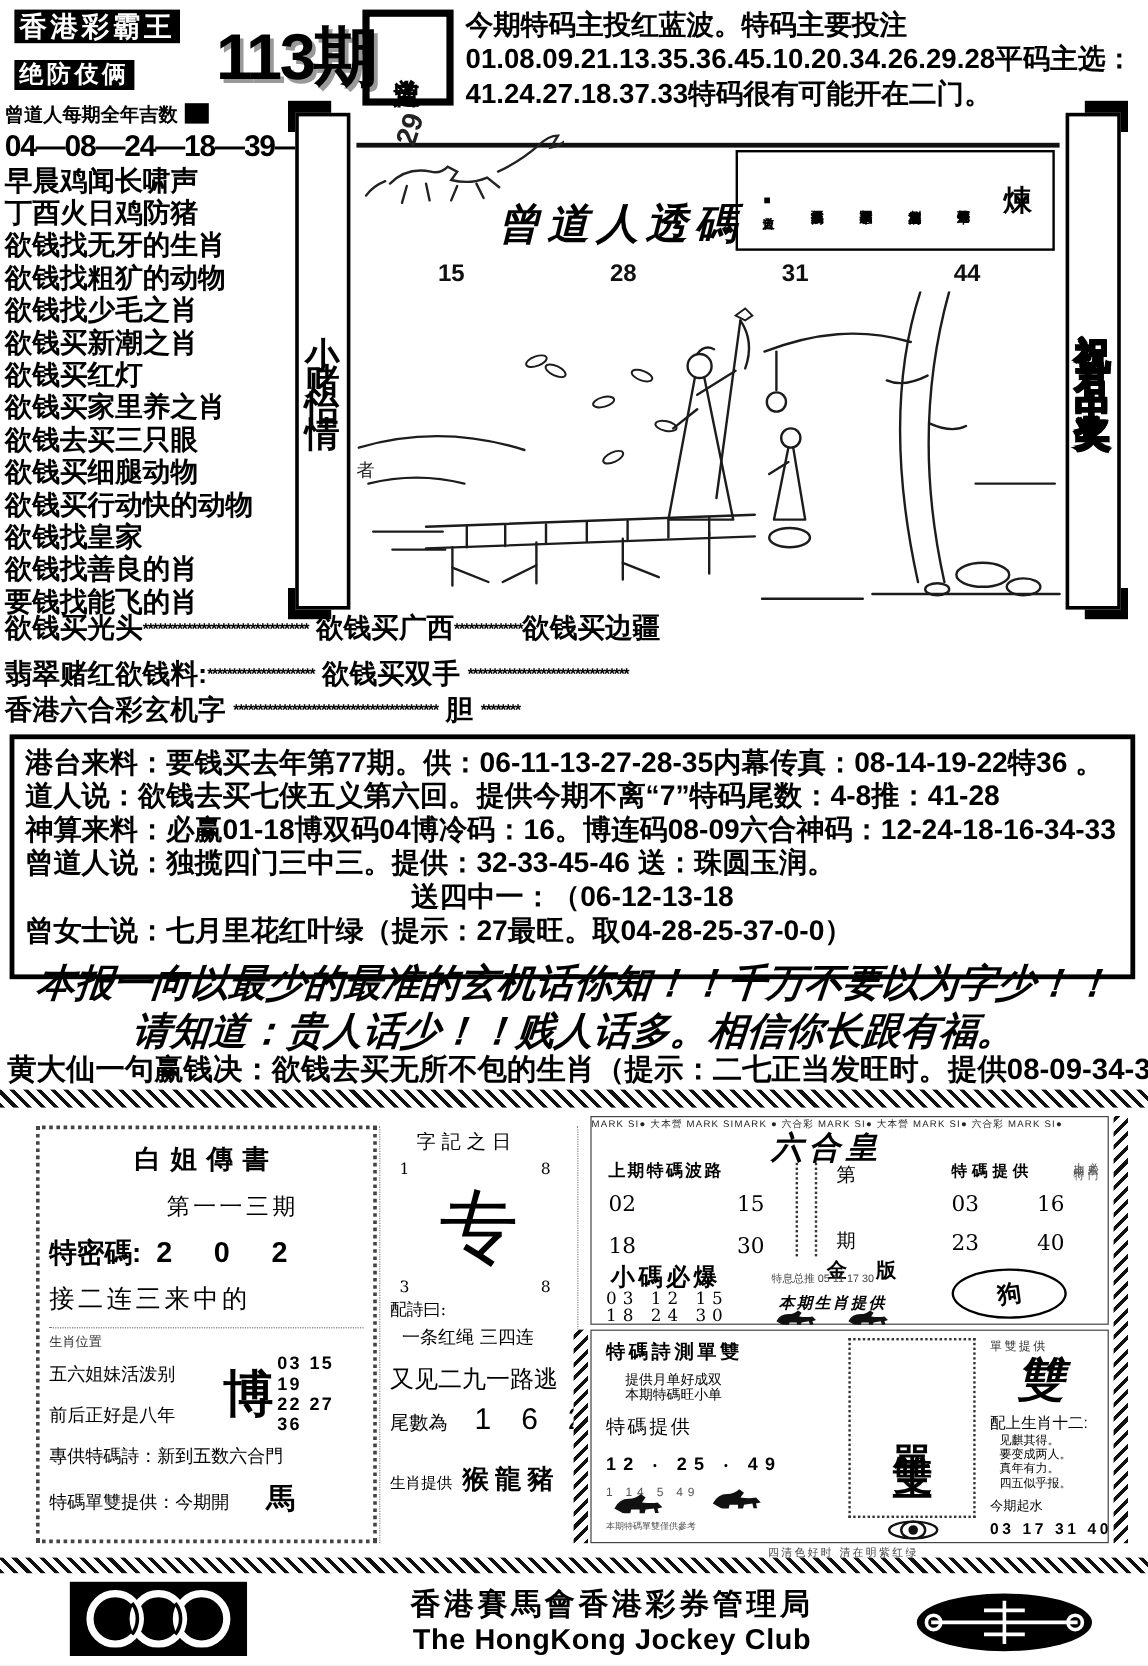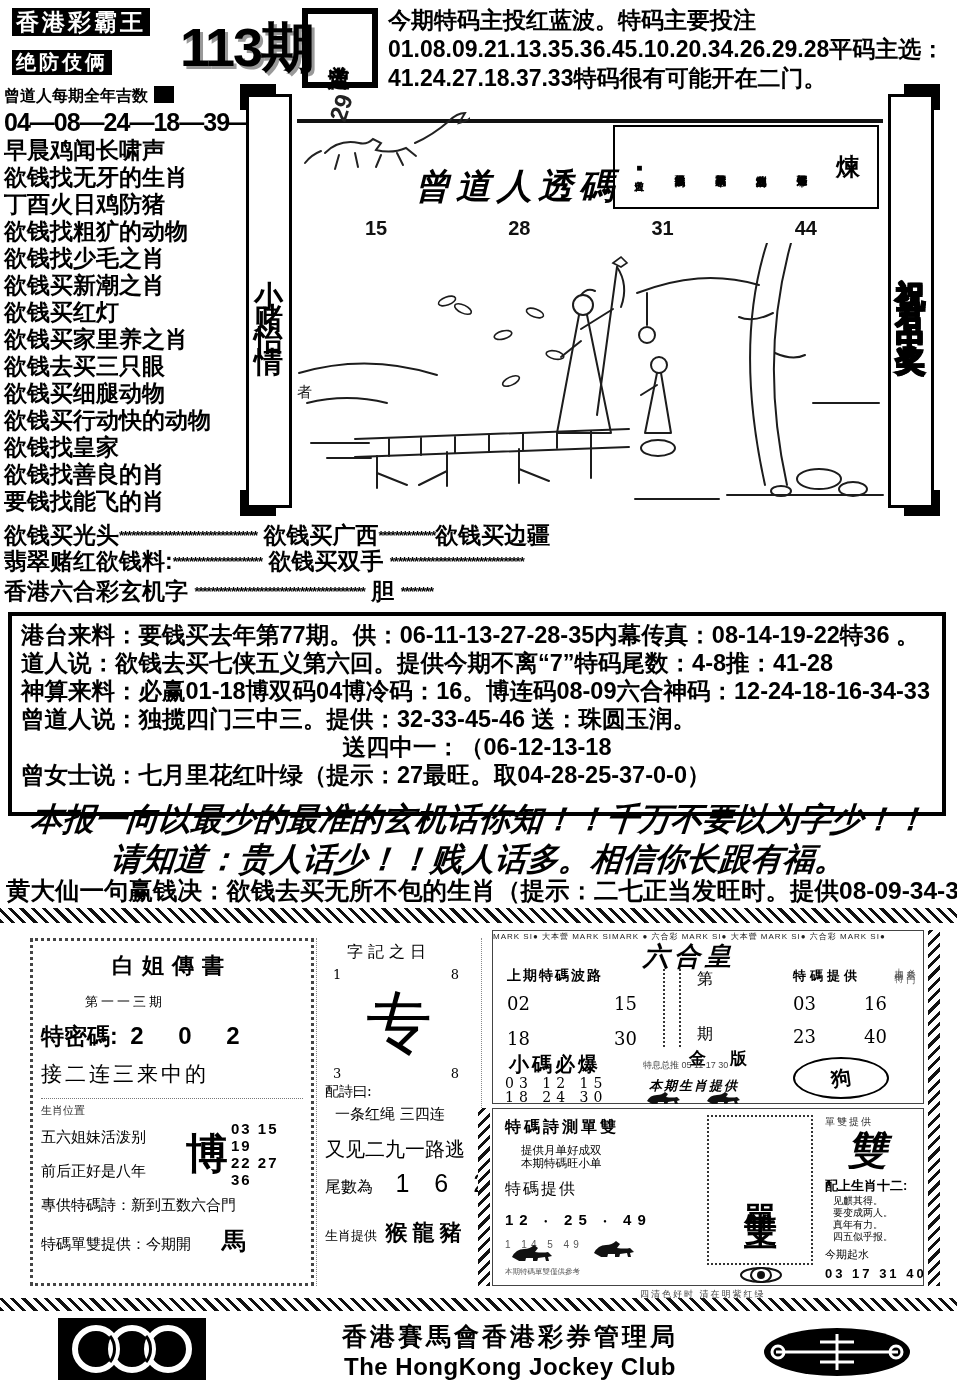--- a/index.html
+++ b/index.html
@@ -39,21 +39,21 @@
   
   .tips{border:4px solid #000;padding:5px 9px;}
   .tips div{font-size:23.5px;font-weight:800;line-height:28px;white-space:nowrap;}
   .tips .center{text-align:center;}
   .slogan{width:100%;text-align:center;font-family:"DejaVu Serif",serif;font-weight:900;font-style:italic;
           font-size:32px;transform:skewX(-5deg);white-space:nowrap;}
   .huang{font-size:24.5px;font-weight:900;white-space:nowrap;}
   
   .boxL{border:3px dotted #444;padding:4px 8px;}
   .bj-header{text-align:center;font-size:22px;font-weight:900;letter-spacing:8px;font-family:"DejaVu Serif",serif;margin-top:6px;}
-  .bj-issue{margin:12px 0 0 44px;font-size:13px;font-family:Liberation Serif, serif;letter-spacing:3px;}
+  .bj-issue{margin:12px 0 0 44px;font-size:19px;font-family:Liberation Serif, serif;letter-spacing:3px;text-align:center;}
   .bj-code{margin-top:10px;}
   .bj-code .lbl{font-size:23px;font-weight:900;}
   .bj-code .val{font-size:24px;font-weight:700;letter-spacing:14px;margin-left:8px;}
   .bj-line{font-size:21px;margin-top:8px;font-family:"DejaVu Serif",serif;letter-spacing:3px;}
   .bj-div{border-top:1px dotted #777;margin-top:10px;}
   .bj-small{font-size:11px;color:#333;margin-top:4px;}
   .bj-rows{display:grid;grid-template-columns:1fr 48px 72px;align-items:center;margin-top:2px;}
   .bj-rt{font-size:15px;font-family:"DejaVu Serif",serif;line-height:30px;}
   .bj-big{font-size:42px;font-family:"DejaVu Serif",serif;font-weight:700;grid-row:span 2;text-align:center;}
   .bj-rn{font-size:15px;font-weight:700;letter-spacing:2px;}
@@ -92,21 +92,21 @@
   .ds-header{font-size:16px;font-weight:900;letter-spacing:3px;}
   .ds-sm{font-size:11.5px;line-height:13px;margin-left:16px;white-space:nowrap;}
   .ds-lbl{font-size:16px;letter-spacing:2px;margin-top:9px;font-family:"DejaVu Serif",serif;}
   .ds-nums{font-size:15px;letter-spacing:6px;margin-top:9px;font-weight:700;}
   .ds-faint{font-size:10px;color:#555;margin-top:10px;letter-spacing:4px;}
   .ds-foot{font-size:7.5px;color:#555;white-space:nowrap;}
   .ds-center{border:2px dotted #333;display:flex;align-items:center;justify-content:center;}
   .ds-center span{writing-mode:vertical-rl;font-size:33px;font-weight:900;font-family:"DejaVu Serif",serif;letter-spacing:9px;}
   .ds-rh{font-size:10px;color:#333;letter-spacing:2px;}
   .ds-rbig{font-size:40px;font-weight:900;font-style:italic;font-family:"DejaVu Serif",serif;margin-left:22px;line-height:1.05;}
-  .ds-pl{font-size:13px;font-weight:700;margin-top:6px;white-space:nowrap;}
+  .ds-pl{font-size:13px;font-weight:400;margin-top:6px;white-space:nowrap;}
   .ds-pline{font-size:10px;line-height:12px;margin-left:8px;white-space:nowrap;}
   .ds-water{font-size:11px;margin-top:4px;}
   .ds-n2{font-size:13px;font-weight:700;margin-top:4px;letter-spacing:3px;white-space:nowrap;}
   .outside-note{font-size:9px;color:#444;letter-spacing:2px;}
   .ft-cn{font-size:25px;font-weight:700;font-family:"DejaVu Serif",serif;letter-spacing:3px;text-align:center;white-space:nowrap;}
   .ft-en{font-size:24px;font-weight:900;text-align:center;letter-spacing:0.5px;white-space:nowrap;}
   svg{display:block;}
 </style>
 </head>
 <body>
@@ -122,36 +122,36 @@
     <span data-name="seal-text">曾道人</span>
   </div>
   <div class="abs notice" style="left:388px;top:6px;" data-name="header-notice">今期特码主投红蓝波。特码主要投注01.08.09.21.13.35.36.45.10.20.34.26.29.28平码主选：41.24.27.18.37.33特码很有可能开在二门。</div>
 
   <div class="abs" style="left:4px;top:86px;width:238px;" data-name="left-column">
     <div class="lc-title nw" data-name="left-column-title">
       <span data-name="left-column-title-text">曾道人每期全年吉数</span><span class="lc-sq" data-name="black-square-marker"></span>
     </div>
     <div class="lc-nums nw" data-name="lucky-numbers">04—08—24—18—39—47</div>
     <div class="lc-item" data-name="hint-line">早晨鸡闻长啸声</div>
+    <div class="lc-item" data-name="hint-line">丁酉火日鸡防猪</div>
     <div class="lc-item" data-name="hint-line">欲钱找无牙的生肖</div>
-    <div class="lc-item" data-name="hint-line">丁酉火日鸡防猪</div>
     <div class="lc-item" data-name="hint-line">欲钱找粗犷的动物</div>
     <div class="lc-item" data-name="hint-line">欲钱找少毛之肖</div>
     <div class="lc-item" data-name="hint-line">欲钱买新潮之肖</div>
     <div class="lc-item" data-name="hint-line">欲钱买红灯</div>
     <div class="lc-item" data-name="hint-line">欲钱买家里养之肖</div>
     <div class="lc-item" data-name="hint-line">欲钱去买三只眼</div>
     <div class="lc-item" data-name="hint-line">欲钱买细腿动物</div>
     <div class="lc-item" data-name="hint-line">欲钱买行动快的动物</div>
     <div class="lc-item" data-name="hint-line">欲钱找皇家</div>
     <div class="lc-item" data-name="hint-line">欲钱找善良的肖</div>
     <div class="lc-item" data-name="hint-line">要钱找能飞的肖</div>
   </div>
 
-  <div class="abs sline" style="left:4px;top:520px;" data-name="star-line-1">
+  <div class="abs sline" style="left:4px;top:508px;" data-name="star-line-1">
     <span data-name="star-line-1-a">欲钱买光头</span><span class="stars" data-name="star-run">**********************************</span>
     <span data-name="star-line-1-b">欲钱买广西</span><span class="stars" data-name="star-run">**************</span><span data-name="star-line-1-c">欲钱买边疆</span>
   </div>
   <div class="abs sline" style="left:4px;top:546px;" data-name="star-line-2">
     <span data-name="star-line-2-a">翡翠赌红欲钱料:</span><span class="stars" data-name="star-run">**********************</span>
     <span data-name="star-line-2-b">欲钱买双手</span> <span class="stars" data-name="star-run">*********************************</span>
   </div>
   <div class="abs sline" style="left:4px;top:576px;" data-name="star-line-3">
     <span data-name="star-line-3-a">香港六合彩玄机字</span> <span class="stars" data-name="star-run">******************************************</span>
     <span data-name="star-line-3-b">胆</span> <span class="stars" data-name="star-run">********</span>

